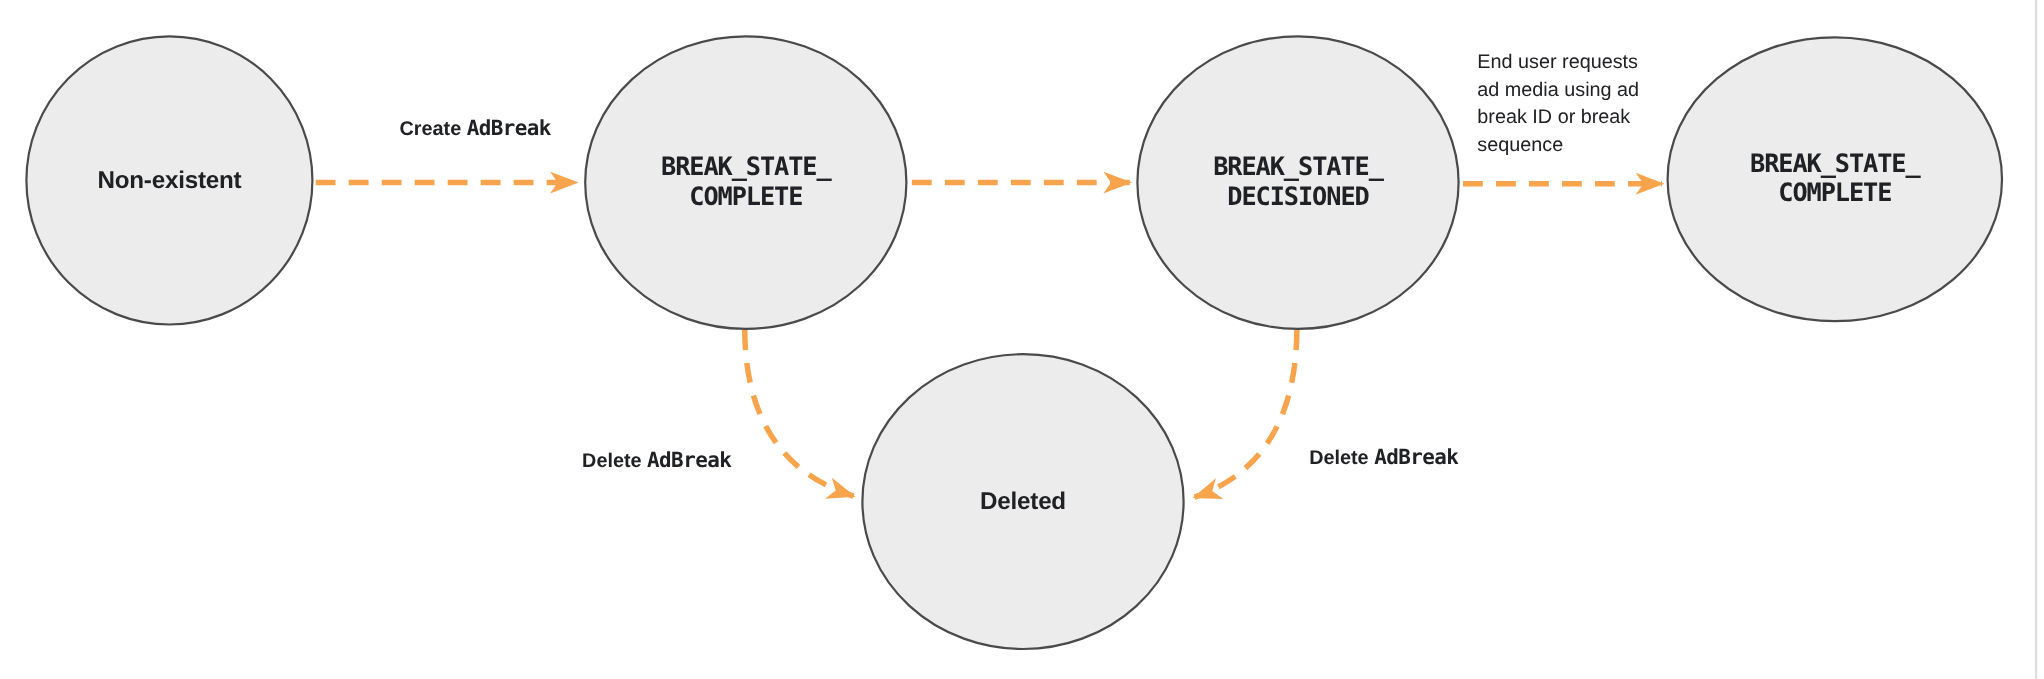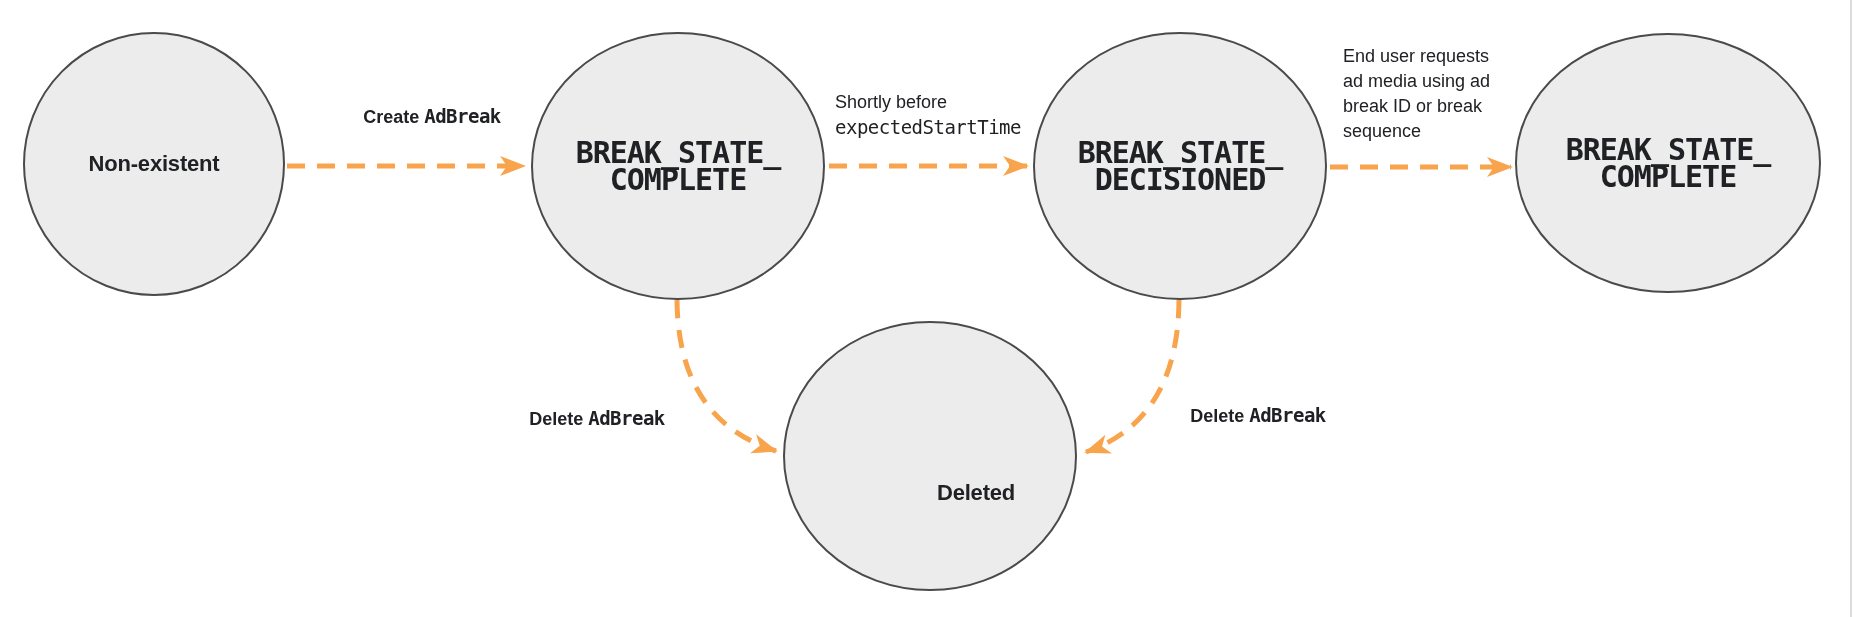--- a/index.html
+++ b/index.html
@@ -20,21 +20,21 @@
     font-weight: bold;
     white-space: nowrap;
   }
   .node-label.plain {
     font-size: 22px;
     letter-spacing: -0.2px;
     text-align: right;
   }
   .node-label.state {
     font-family: "DejaVu Sans Mono", monospace;
-    font-size: 30px;
+    font-size: 23px;
     line-height: 27px;
     letter-spacing: -1px;
   }
   .edge-label {
     position: absolute;
     font-size: 18px;
     line-height: 25px;
     white-space: nowrap;
   }
   .edge-label.centered { transform: translate(-50%, -50%); font-weight: bold; }
@@ -85,31 +85,27 @@
   <div class="node-label state" style="left:1180px; top:166px;">
     <div>BREAK_STATE_</div>
     <div>DECISIONED</div>
   </div>
 
   <div class="node-label state" style="left:1668px; top:163px;">
     <div>BREAK_STATE_</div>
     <div>COMPLETE</div>
   </div>
 
-  <div class="node-label plain" style="left:976px; top:456px;margin-top:37px;">Deleted</div>
+  <div class="node-label plain" style="left:930px; top:456px;">Deleted</div>
 
   <div class="edge-label centered" style="left:432px; top:117px;">
     <span>Create</span>
     <span class="code">AdBreak</span>
   </div>
 
-  <div class="edge-label" style="left:835px; top:90px;">
-    <div>Shortly before</div>
-    <div class="code">expectedStartTime</div>
-  </div>
 
   <div class="edge-label" style="left:1343px; top:44px;">
     <div>End user requests</div>
     <div>ad media using ad</div>
     <div>break ID or break</div>
     <div>sequence</div>
   </div>
 
   <div class="edge-label centered" style="left:597px; top:419px;">
     <span>Delete</span>

